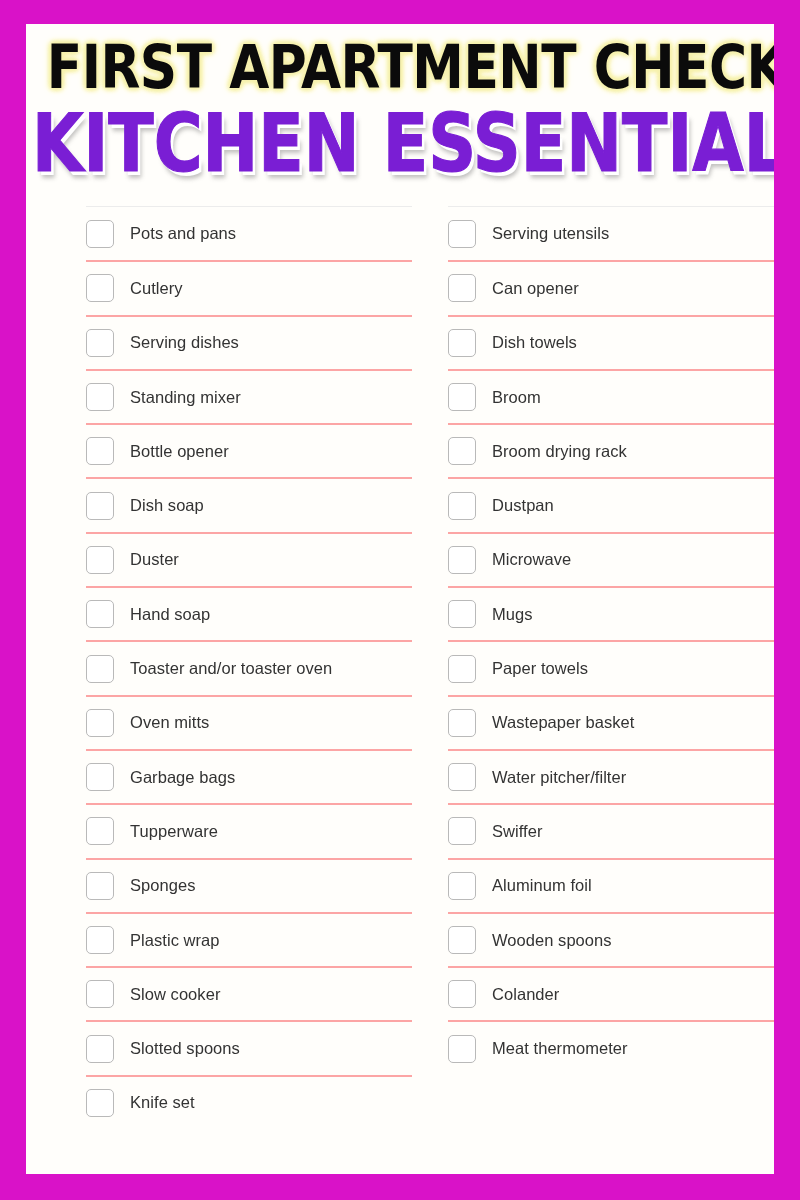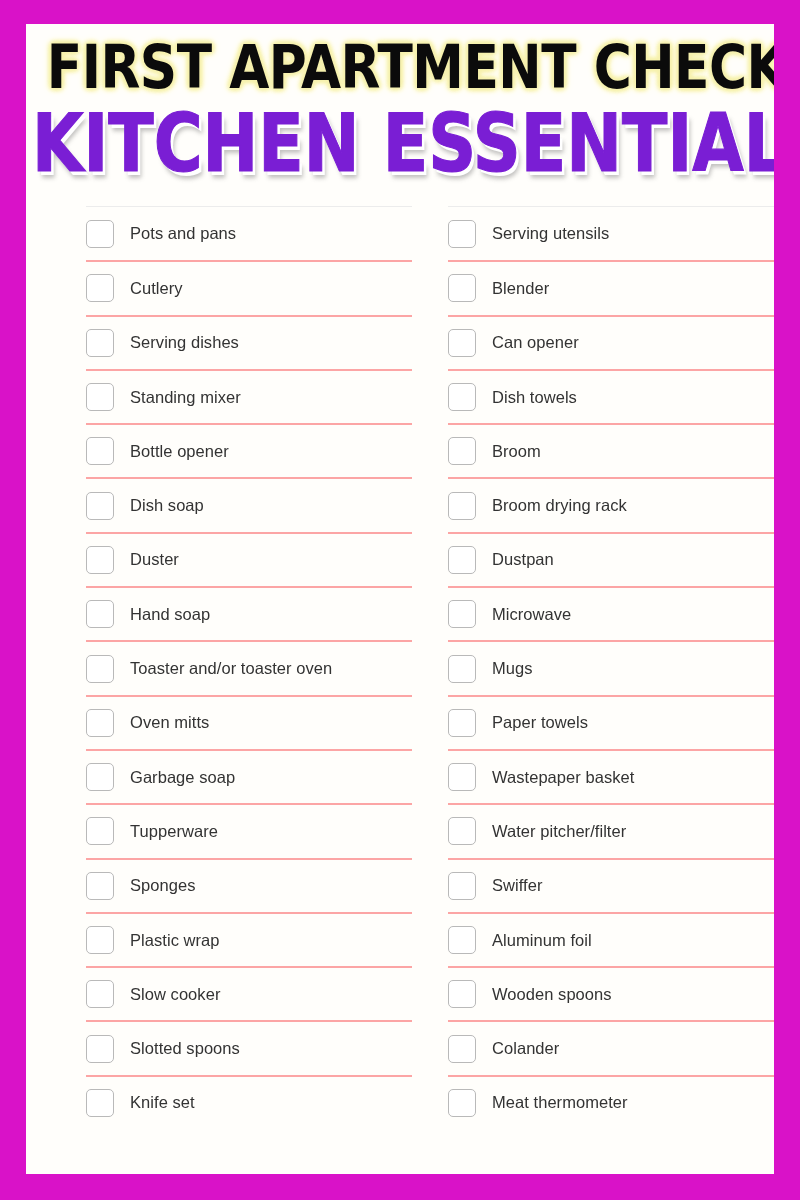--- a/index.html
+++ b/index.html
@@ -172,21 +172,21 @@
           <div class="row">
             <div class="checkbox"></div>
             <div class="row-label">Toaster and/or toaster oven</div>
           </div>
           <div class="row">
             <div class="checkbox"></div>
             <div class="row-label">Oven mitts</div>
           </div>
           <div class="row">
             <div class="checkbox"></div>
-            <div class="row-label">Garbage soap</div>
+            <div class="row-label">Garbage bags</div>
           </div>
           <div class="row">
             <div class="checkbox"></div>
             <div class="row-label">Tupperware</div>
           </div>
           <div class="row">
             <div class="checkbox"></div>
             <div class="row-label">Sponges</div>
           </div>
           <div class="row">
@@ -206,24 +206,20 @@
             <div class="row-label">Knife set</div>
           </div>
         </div>
       <div class="col col-right">
           <div class="row">
             <div class="checkbox"></div>
             <div class="row-label">Serving utensils</div>
           </div>
           <div class="row">
             <div class="checkbox"></div>
-            <div class="row-label">Blender</div>
-          </div>
-          <div class="row">
-            <div class="checkbox"></div>
             <div class="row-label">Can opener</div>
           </div>
           <div class="row">
             <div class="checkbox"></div>
             <div class="row-label">Dish towels</div>
           </div>
           <div class="row">
             <div class="checkbox"></div>
             <div class="row-label">Broom</div>
           </div>

